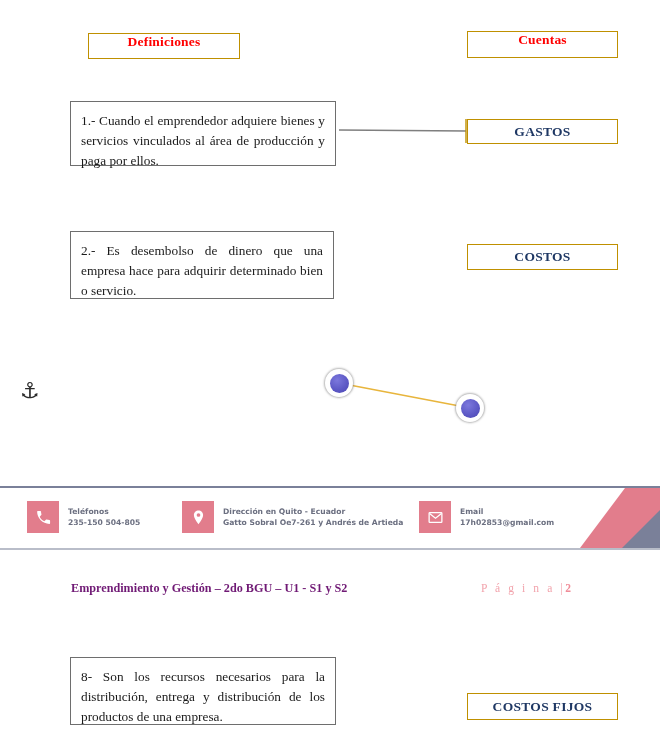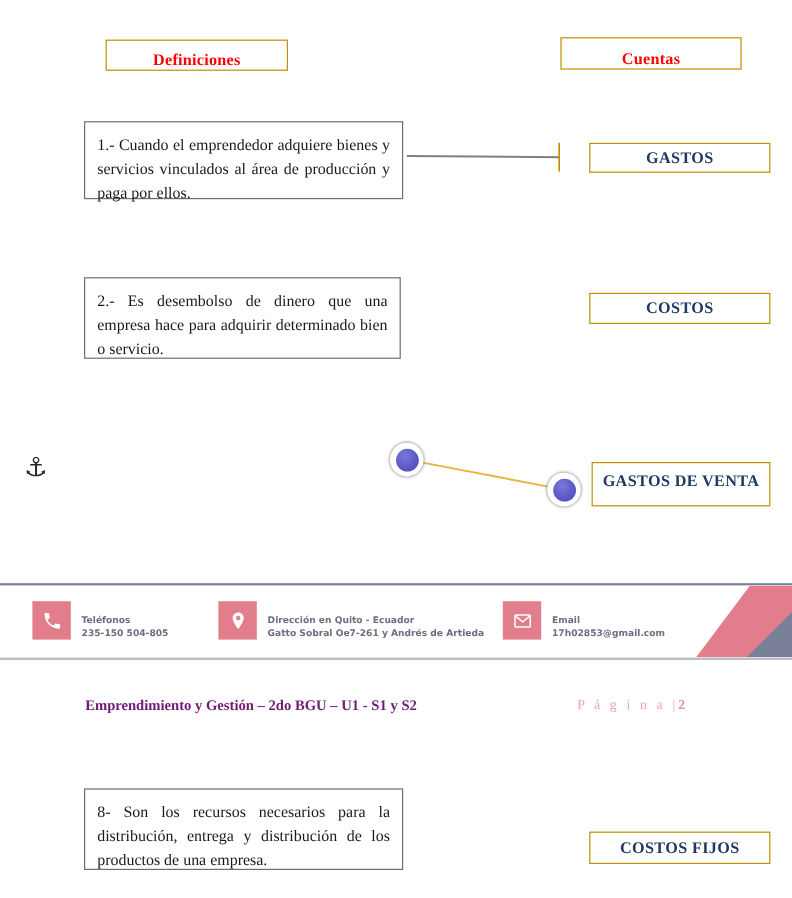--- a/index.html
+++ b/index.html
@@ -21,21 +21,21 @@
     inset: 0;
     background: #ffffff;
   }
 
   
   .hdr-box {
     position: absolute;
     border: 1.5px solid #bf9000;
     background: #ffffff;
     display: flex;
-    align-items: flex-end;
+    align-items: flex-start;
     justify-content: center;
     box-sizing: border-box;
   }
   .hdr-box span {
     color: #ff0000;
     font-weight: bold;
     font-size: 13.5px;
     font-family: "Liberation Serif", serif;
     letter-spacing: 0.2px;
   }
@@ -62,21 +62,20 @@
   
   .acct-box {
     position: absolute;
     border: 1.5px solid #bf9000;
     background: #ffffff;
     box-sizing: border-box;
     display: flex;
     align-items: center;
     justify-content: center;
     overflow: hidden;
-    margin-left: 24px;
   }
   .acct-box span {
     color: #1f3864;
     font-weight: bold;
     font-size: 13.5px;
     font-family: "Liberation Serif", serif;
     letter-spacing: 0.3px;
     text-align: center;
     line-height: 22px;
   }
@@ -133,21 +132,21 @@
   .footer-band {
     position: absolute;
     left: 0;
     width: 660px;
     background: #ffffff;
     overflow: hidden;
   }
   .contact-item {
     position: absolute;
     display: flex;
-    align-items: flex-end;
+    align-items: center;
     gap: 9px;
   }
   .contact-icon {
     width: 32px;
     height: 32px;
     background: #e27d8c;
     display: flex;
     align-items: center;
     justify-content: center;
     flex: 0 0 auto;
@@ -226,23 +225,20 @@
   </div>
 
   <div class="acct-box" style="left:467px; top:119px; width:151px; height:25px;">
     <span>GASTOS</span>
   </div>
 
   <div class="acct-box" style="left:467px; top:244px; width:151px; height:26px;">
     <span>COSTOS</span>
   </div>
 
-  <div class="acct-box" style="left:469px; top:385px; width:149px; height:37px; align-items:flex-start; padding-top:4px;">
-    <span style="display:block; width:100%;">GASTOS DE VENTA</span>
-  </div>
 
   <div class="acct-box" style="left:467px; top:693px; width:151px; height:27px;">
     <span>COSTOS FIJOS</span>
   </div>
 
   <div class="grip" style="left:325px; top:369px;"></div>
   <div class="grip" style="left:456px; top:394px;"></div>
 
   <div class="anchor-mark" style="left:20px; top:380px;">⚓</div>
 

